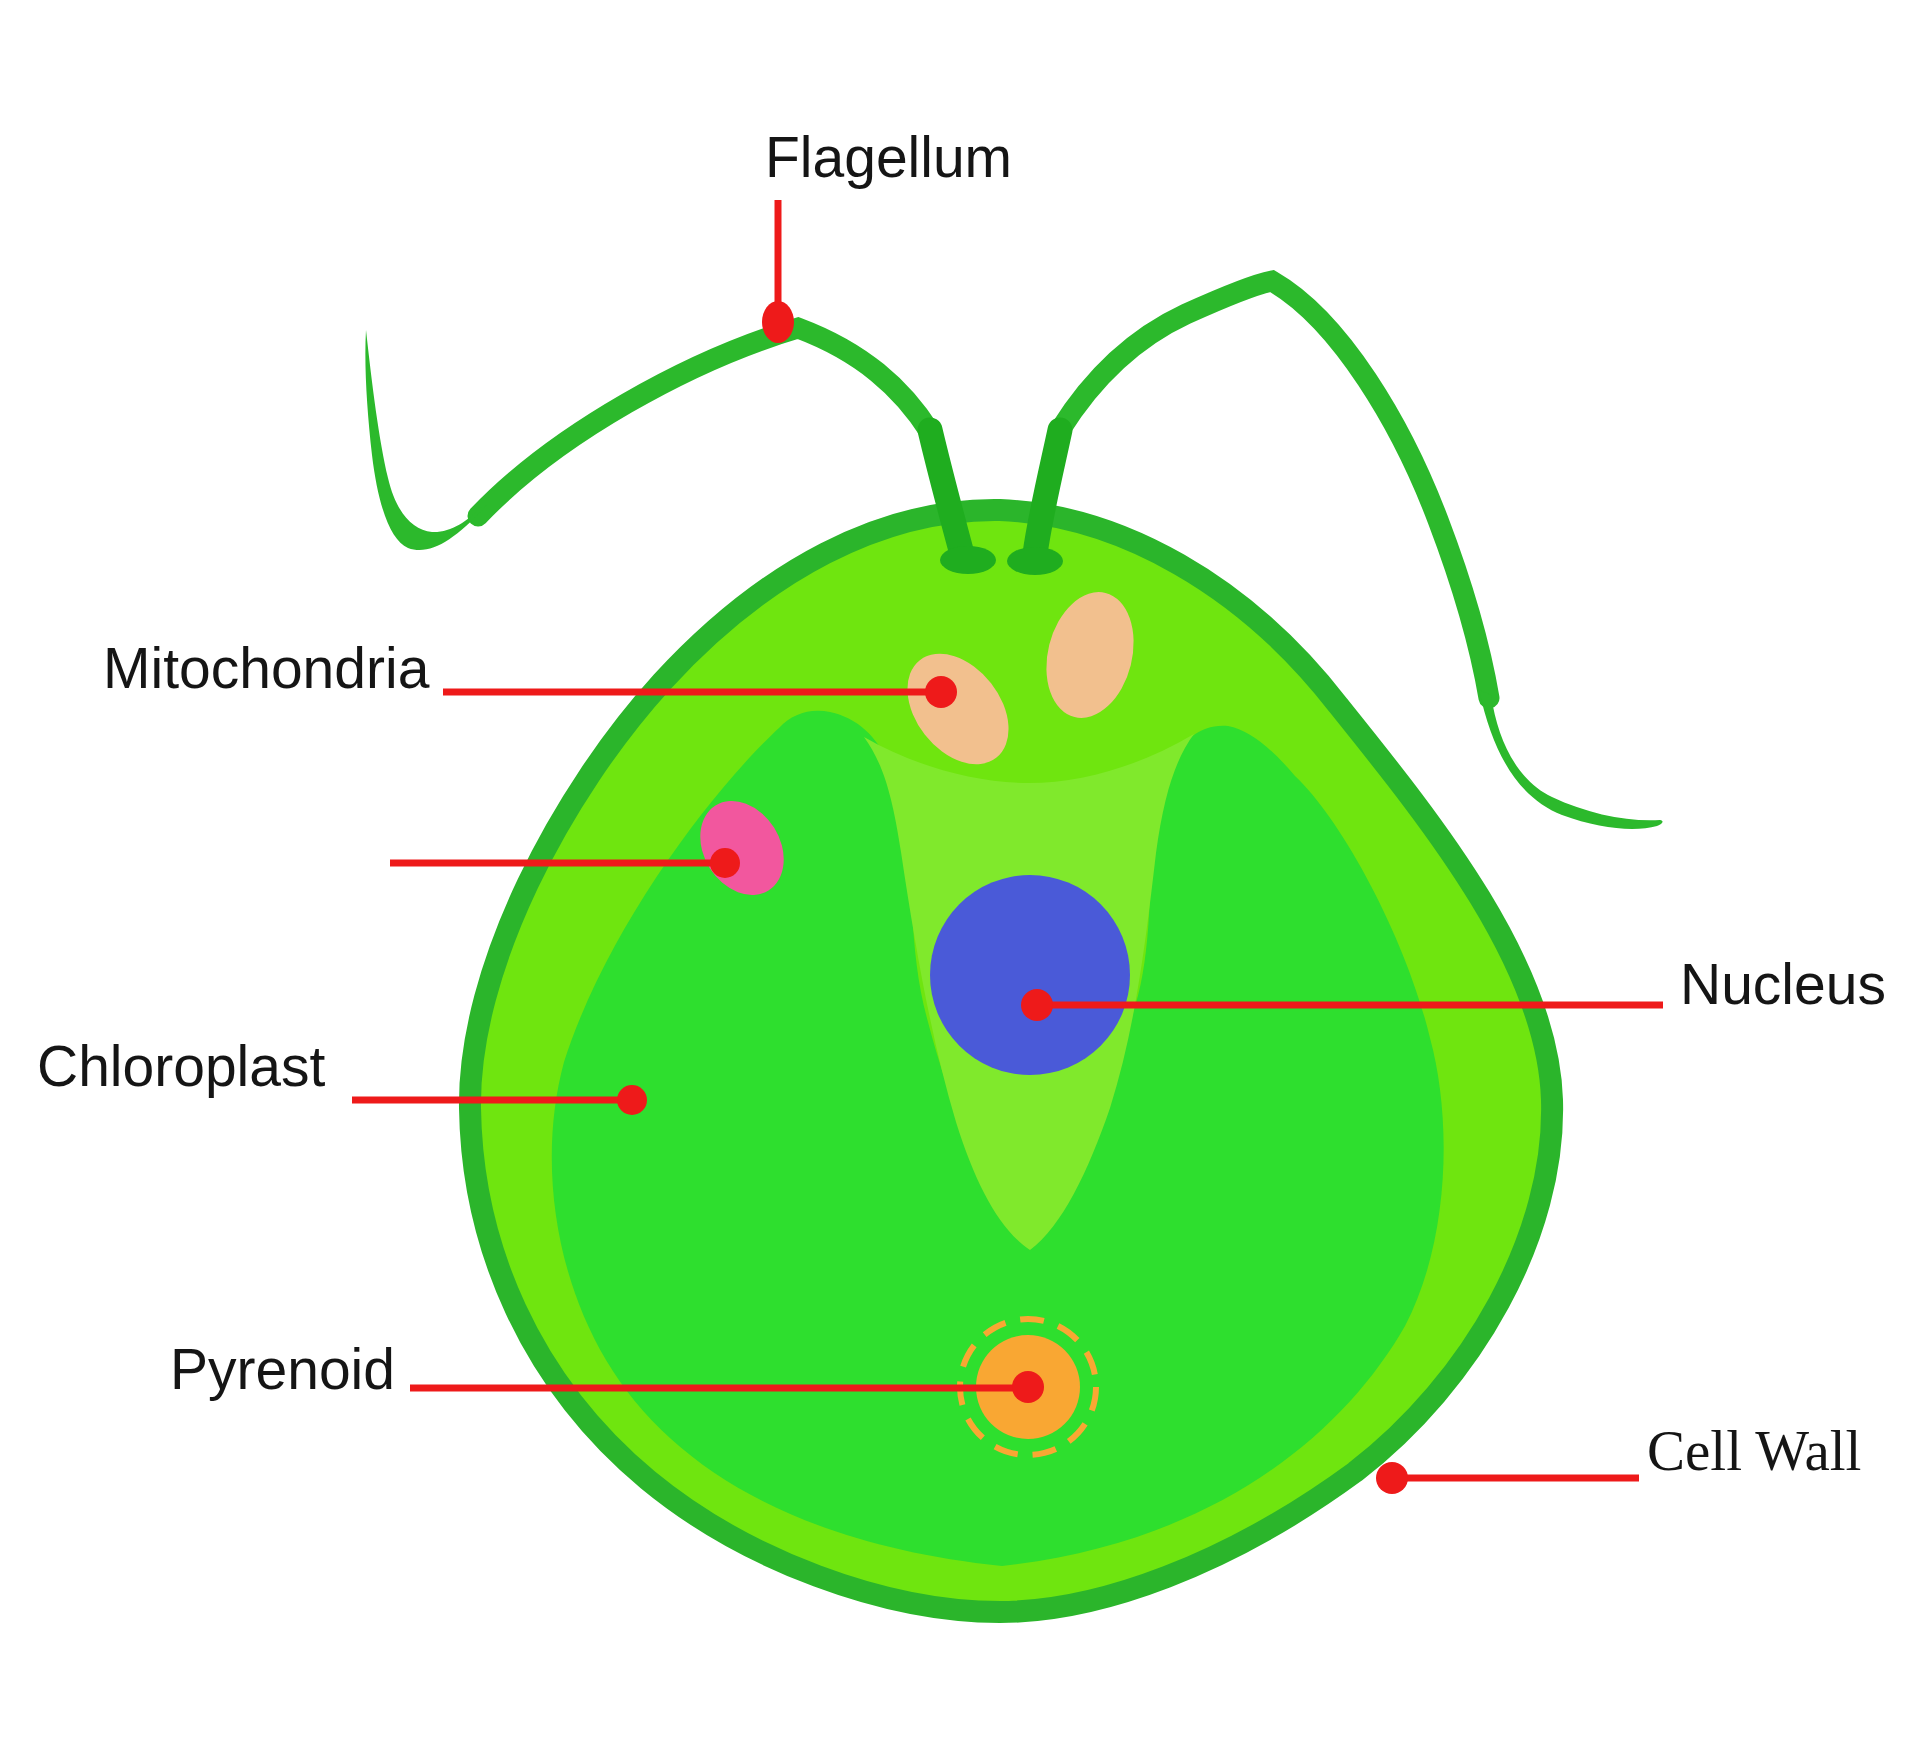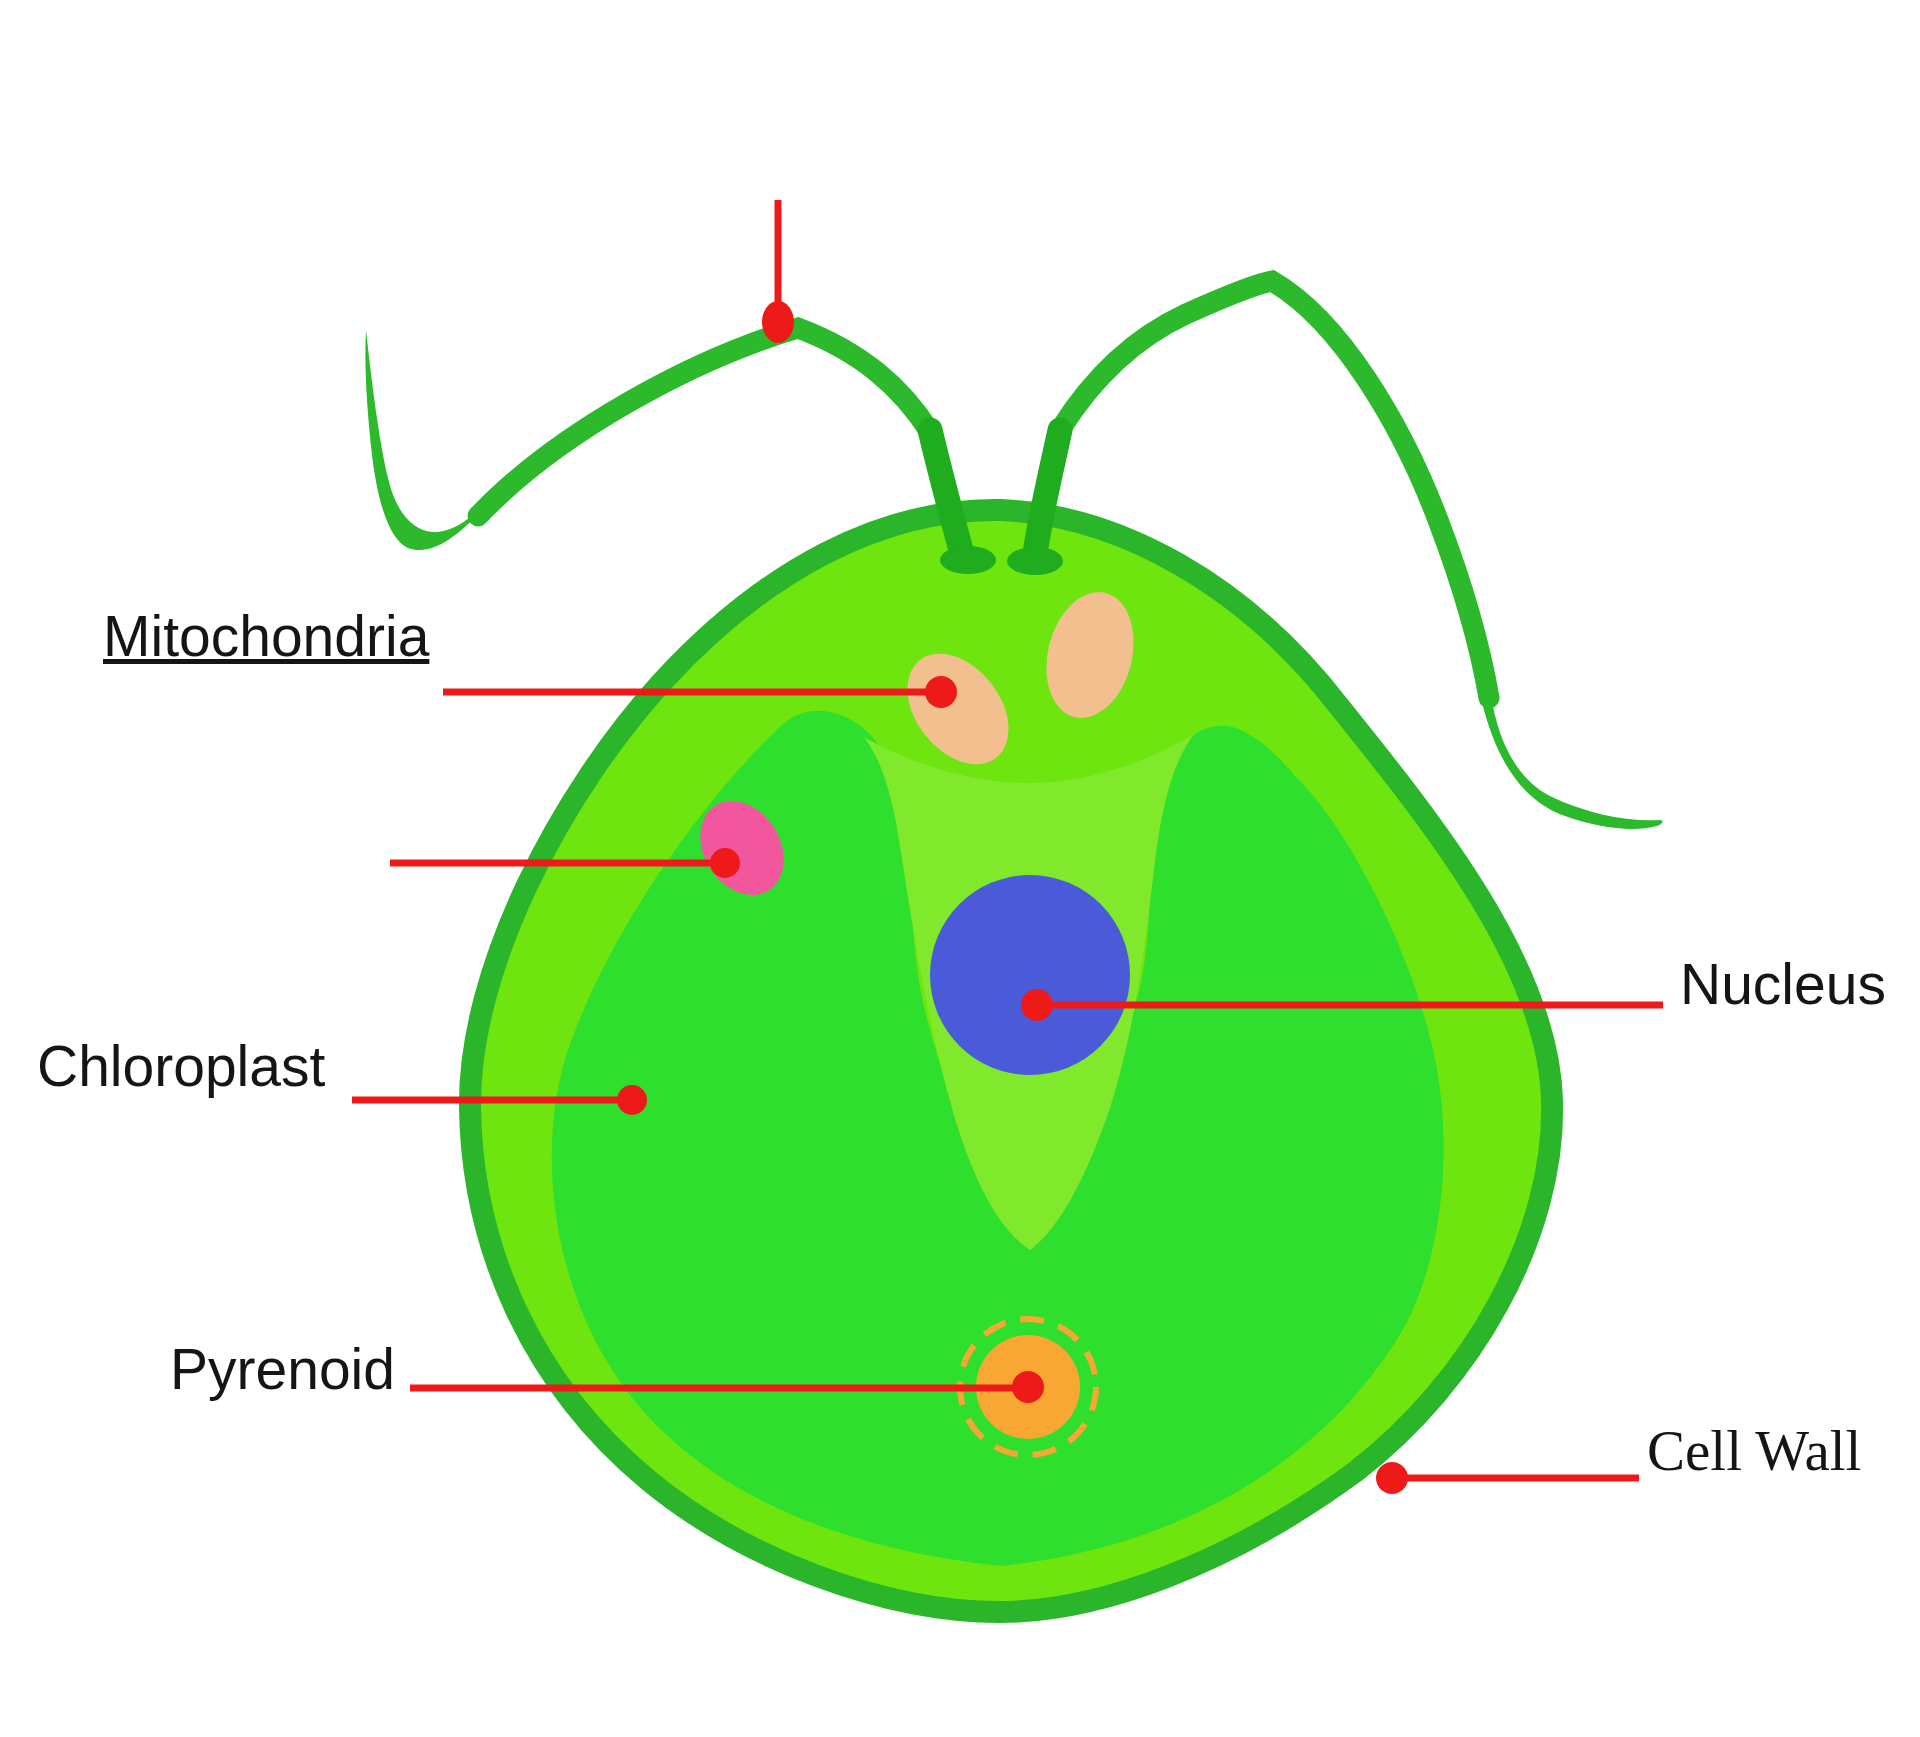--- a/index.html
+++ b/index.html
@@ -22,21 +22,21 @@
   }
   .label {
     position: absolute;
     font-size: 57px;
     line-height: 1.1;
     color: #151515;
     letter-spacing: 0px;
     white-space: nowrap;
   }
   .label-flagellum    { left: 765px;  top: 126px;  }
-  .label-mitochondria { left: 103px;  top: 605px; text-decoration: underline;  }
+  .label-mitochondria { left: 103px;  top: 637px;  }
   .label-eye-spot     { left: 167px;  top: 820px;  }
   .label-chloroplast  { left: 37px;   top: 1035px; }
   .label-pyrenoid     { left: 170px;  top: 1338px; }
   .label-nucleus      { left: 1680px; top: 953px;  }
   .label-cell-wall    { left: 1647px; top: 1420px; font-family: Liberation Serif, serif; }
 </style>
 </head>
 <body>
 
 <div id="stage">
@@ -131,19 +131,20 @@
       <ellipse cx="778" cy="322" rx="16" ry="21"></ellipse>
       <circle cx="941" cy="692" r="16"></circle>
       <circle cx="725" cy="863" r="15"></circle>
       <circle cx="632" cy="1100" r="15"></circle>
       <circle cx="1028" cy="1387" r="16"></circle>
       <circle cx="1037" cy="1005" r="16"></circle>
       <circle cx="1392" cy="1478" r="16"></circle>
     </g>
   </svg>
 
+  <div class="label label-flagellum">Flagellum</div>
   <div class="label label-mitochondria">Mitochondria</div>
   <div class="label label-pyrenoid">Pyrenoid</div>
   <div class="label label-chloroplast">Chloroplast</div>
   <div class="label label-nucleus">Nucleus</div>
   <div class="label label-cell-wall">Cell Wall</div>
 
 </div>
 
 </body></html>

